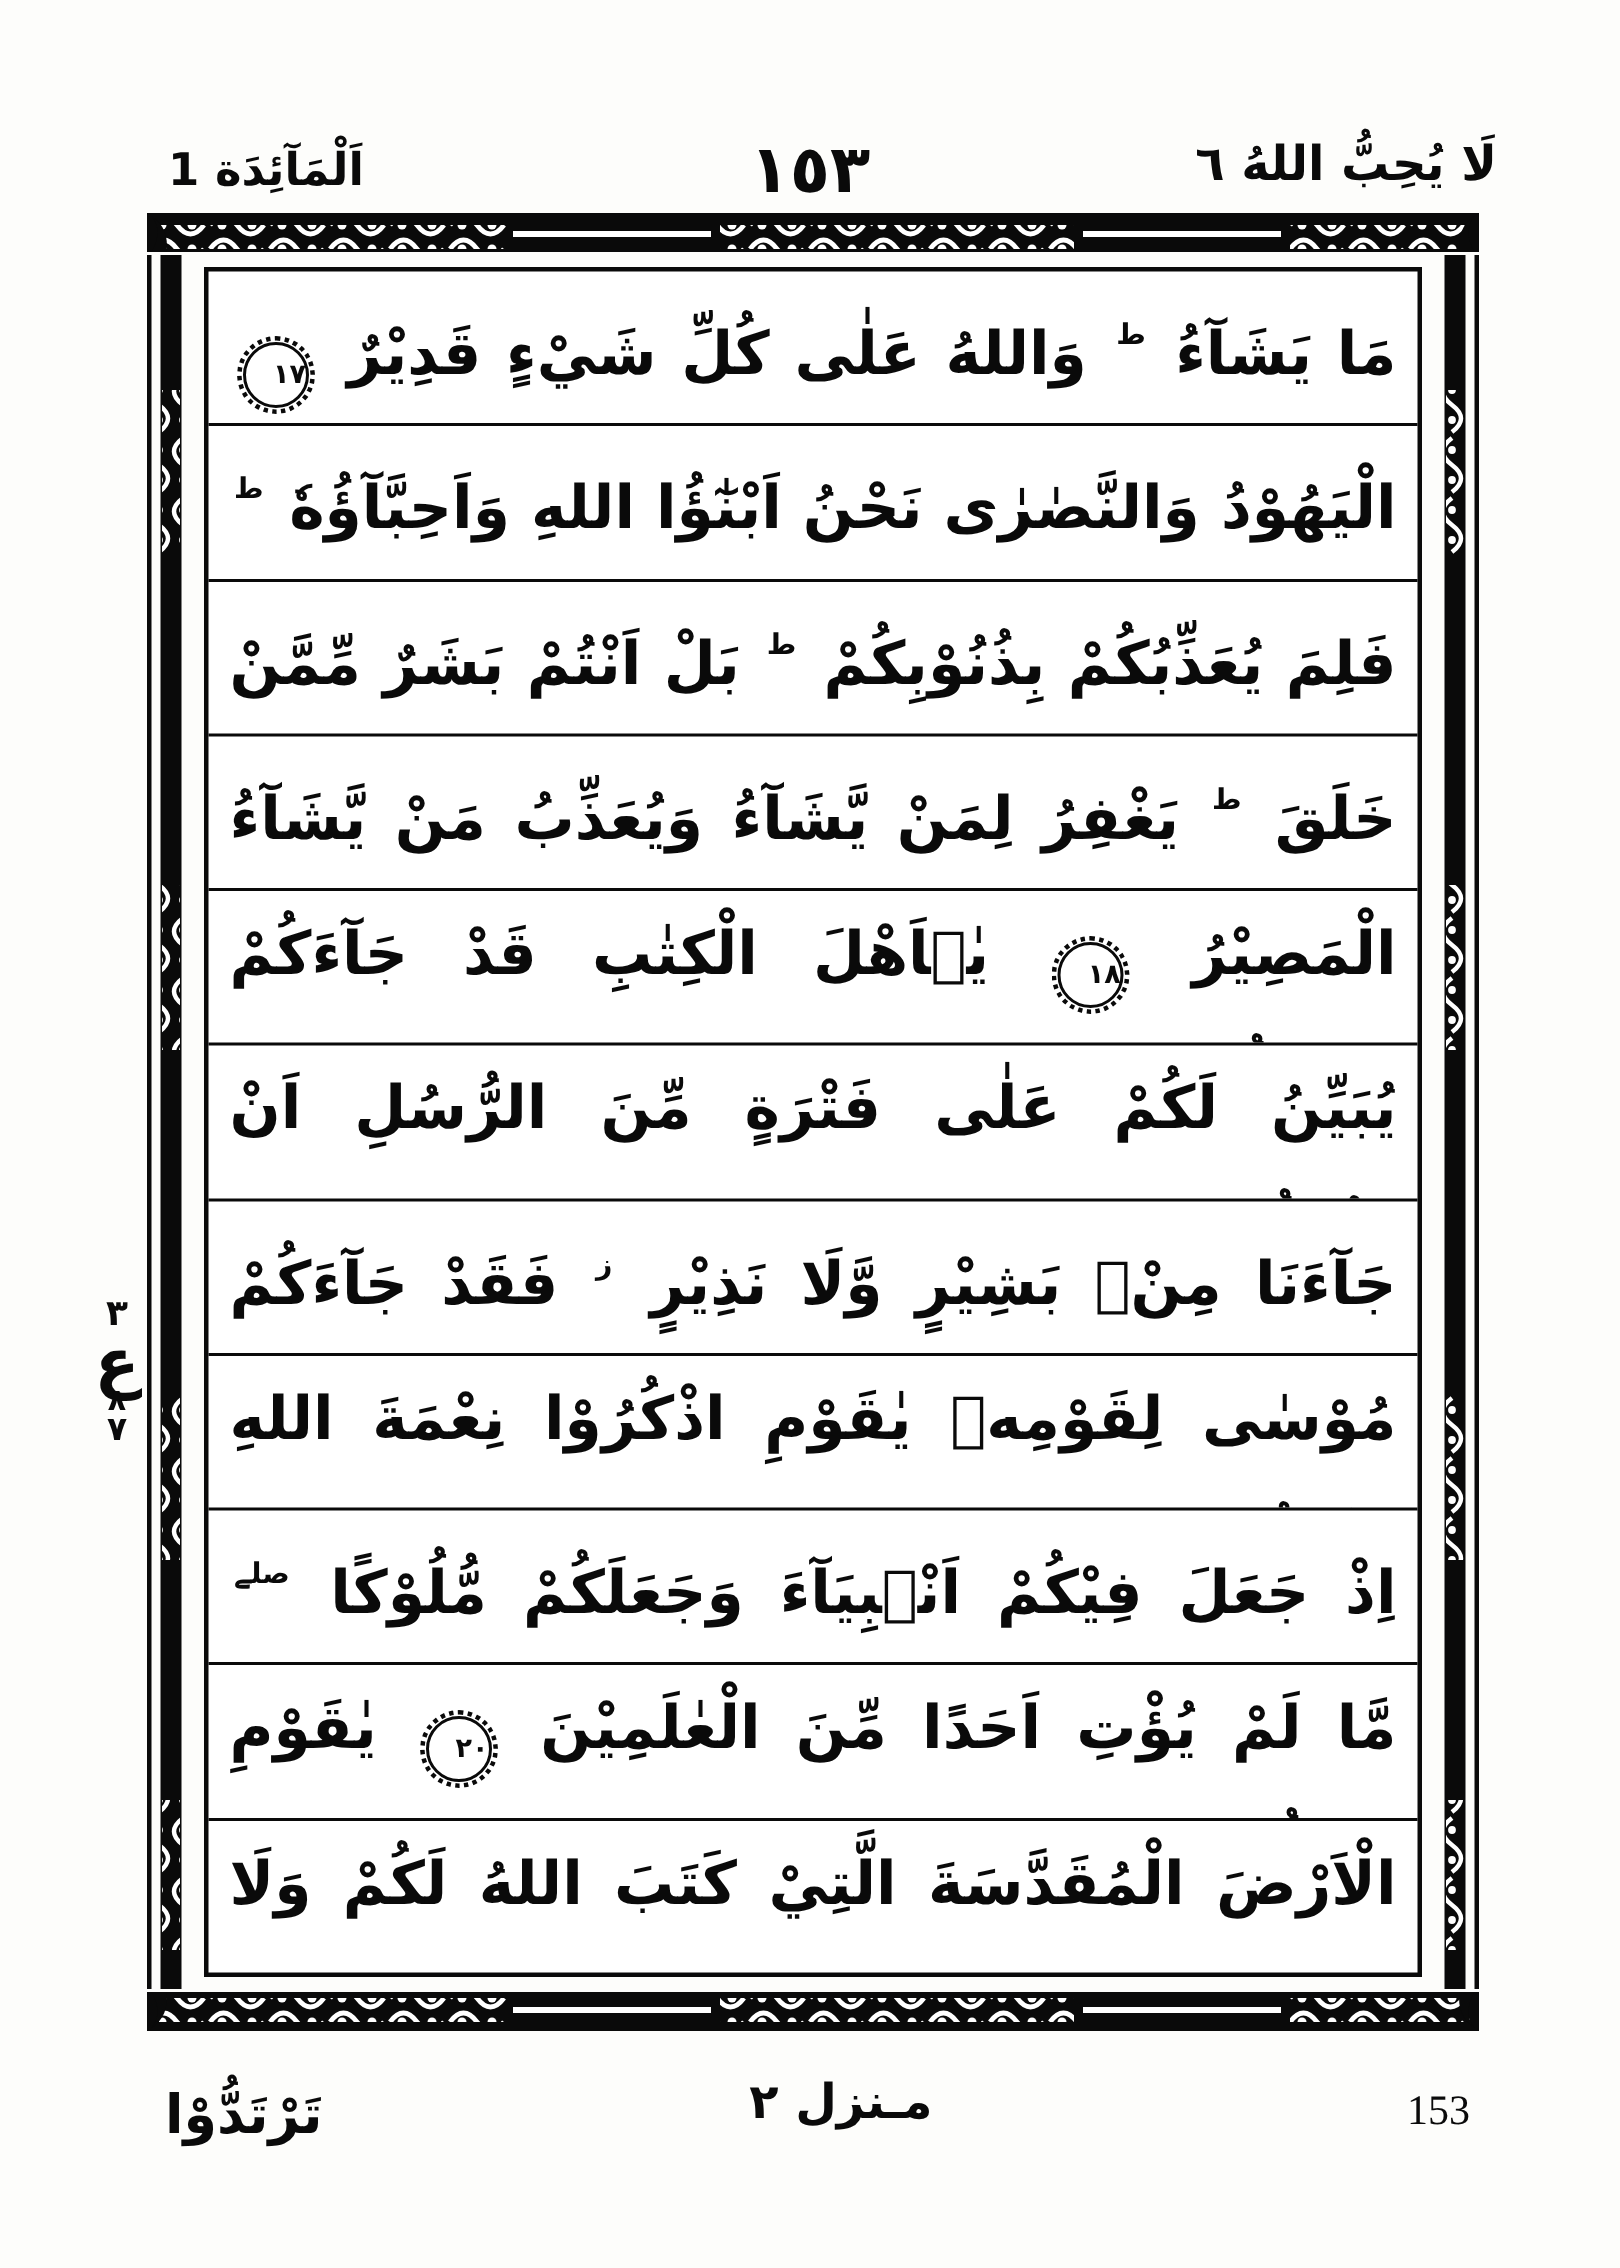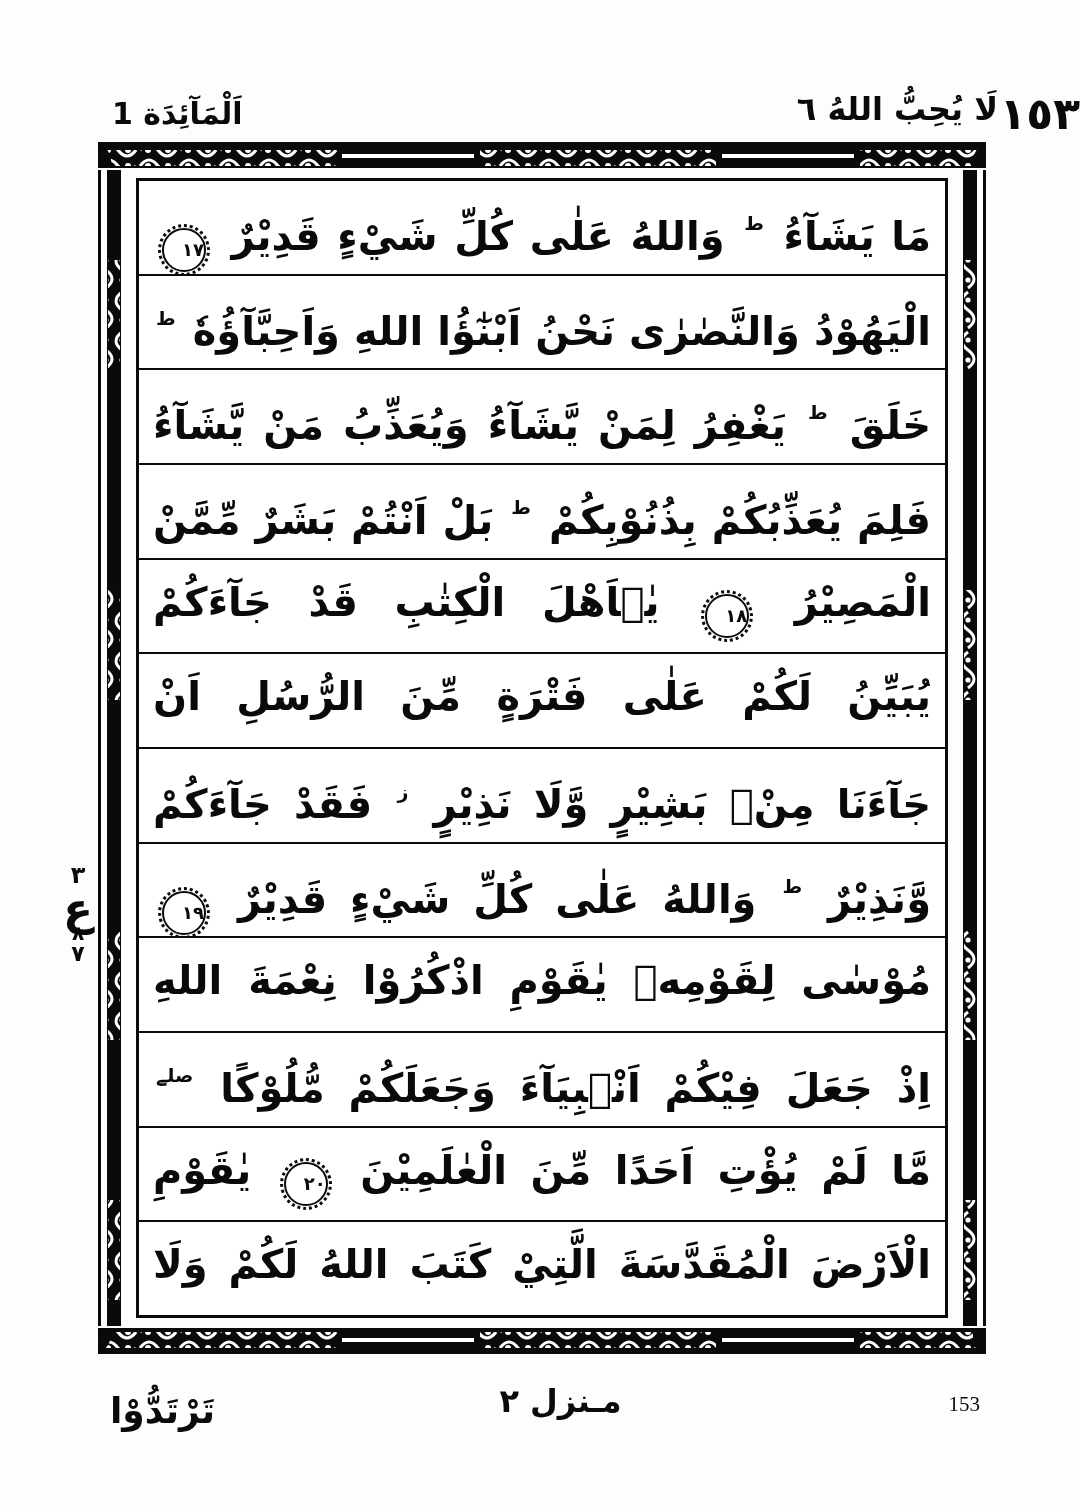--- a/index.html
+++ b/index.html
@@ -3,21 +3,21 @@
 <meta charset="utf-8">
 <style>
   html,body{margin:0;padding:0;}
   body{
     width:1080px;height:1512px;position:relative;background:#fdfdfb;
     font-family:"DejaVu Sans",sans-serif;color:#0a0a0a;overflow:hidden;
   }
   
   .hdr{position:absolute;top:88px;left:0;width:1080px;height:60px;}
   .hdr-surah{position:absolute;left:112px;top:8px;font-size:30px;font-weight:bold;direction:rtl;}
-  .hdr-page{position:absolute;left:0;right:0;top:0;text-align:right;font-size:44px;font-weight:bold;direction:rtl;}
+  .hdr-page{position:absolute;left:0;right:0;top:0;text-align:center;font-size:44px;font-weight:bold;direction:rtl;}
   .hdr-juz{position:absolute;right:82px;top:2px;font-size:32px;font-weight:bold;direction:rtl;}
   
   .frame{position:absolute;left:98px;top:142px;width:888px;height:1212px;}
   .band{position:absolute;display:block;}
   .band-top{left:0;top:0;}
   .band-bottom{left:0;bottom:0;}
   .band-left{left:0;top:28px;}
   .band-right{right:0;top:28px;}
   
   .textbox{
@@ -42,21 +42,21 @@
   
   .ruku{position:absolute;left:52px;top:862px;width:52px;text-align:center;direction:rtl;font-weight:bold;}
   .ruku .r1{font-size:24px;display:block;line-height:26px;}
   .ruku .r2{font-size:44px;display:block;line-height:42px;}
   .ruku .r3{font-size:20px;display:block;line-height:18px;margin-top:-6px;}
   .ruku .r4{font-size:22px;display:block;line-height:24px;}
   
   .ftr{position:absolute;top:1352px;left:0;width:1080px;height:90px;margin-top:28px;}
   .ftr-catch{position:absolute;left:110px;top:10px;font-size:36px;font-weight:bold;direction:rtl;}
   .ftr-manzil{position:absolute;left:0;right:0;top:2px;text-align:center;font-size:32px;font-weight:bold;direction:rtl;padding-left:41px;}
-  .ftr-page{position:absolute;right:100px;top:12px;font-size:21px;font-family:"Liberation Serif",serif;}
+  .ftr-page{position:absolute;right:100px;top:12px;font-size:28px;font-family:"Liberation Serif",serif;}
 </style>
 </head>
 <body>
 
 <div class="hdr">
   <span class="hdr-surah">اَلْمَآئِدَة 1</span>
   <span class="hdr-page">١٥٣</span>
   <span class="hdr-juz">لَا يُحِبُّ اللهُ ٦</span>
 </div>
 
@@ -110,26 +110,25 @@
     <rect x="3" y="0" width="14" height="1156" fill="#0a0a0a"></rect>
     <rect x="4" y="90" width="12" height="110" fill="url(#scrollV)"></rect>
     <rect x="4" y="420" width="12" height="110" fill="url(#scrollV)"></rect>
     <rect x="4" y="760" width="12" height="110" fill="url(#scrollV)"></rect>
     <rect x="4" y="1030" width="12" height="100" fill="url(#scrollV)"></rect>
   </svg>
 
   <div class="textbox" id="lines">
       <div class="line"><span class="seg-text">مَا يَشَآءُ</span> <span class="seg-waqf">ط</span> <span class="seg-text">وَاللهُ عَلٰى كُلِّ شَيْءٍ قَدِيْرٌ</span> <span class="seg-marker">١٧</span> </div>
       <div class="line"><span class="seg-text">الْيَهُوْدُ وَالنَّصٰرٰى نَحْنُ اَبْنٰٓؤُا اللهِ وَاَحِبَّآؤُهٗ</span> <span class="seg-waqf">ط</span> </div>
+      <div class="line"><span class="seg-text">فَلِمَ يُعَذِّبُكُمْ بِذُنُوْبِكُمْ</span> <span class="seg-waqf">ط</span> <span class="seg-text">بَلْ اَنْتُمْ بَشَرٌ مِّمَّنْ</span></div>
       <div class="line"><span class="seg-text">خَلَقَ</span> <span class="seg-waqf">ط</span> <span class="seg-text">يَغْفِرُ لِمَنْ يَّشَآءُ وَيُعَذِّبُ مَنْ يَّشَآءُ</span> </div>
-      <div class="line"><span class="seg-text">فَلِمَ يُعَذِّبُكُمْ بِذُنُوْبِكُمْ</span> <span class="seg-waqf">ط</span> <span class="seg-text">بَلْ اَنْتُمْ بَشَرٌ مِّمَّنْ</span></div>
       <div class="line"><span class="seg-text">الْمَصِيْرُ</span> <span class="seg-marker">١٨</span> <span class="seg-text">يٰۤاَهْلَ الْكِتٰبِ قَدْ جَآءَكُمْ رَسُوْلُنَا</span></div>
       <div class="line"><span class="seg-text">يُبَيِّنُ لَكُمْ عَلٰى فَتْرَةٍ مِّنَ الرُّسُلِ اَنْ تَقُوْلُوْا مَا</span></div>
       <div class="line"><span class="seg-text">جَآءَنَا مِنْۢ بَشِيْرٍ وَّلَا نَذِيْرٍ</span> <span class="seg-waqf">ز</span> <span class="seg-text">فَقَدْ جَآءَكُمْ بَشِيْرٌ</span></div>
-      <div class="line"><span class="seg-text">وَّنَذِيْرٌ</span> <span class="seg-waqf">ط</span> <span class="seg-text">وَاللهُ عَلٰى كُلِّ شَيْءٍ قَدِيْرٌ</span> <span class="seg-marker">١٩</span> </div>
       <div class="line"><span class="seg-text">مُوْسٰى لِقَوْمِهٖ يٰقَوْمِ اذْكُرُوْا نِعْمَةَ اللهِ عَلَيْكُمْ</span></div>
       <div class="line"><span class="seg-text">اِذْ جَعَلَ فِيْكُمْ اَنْۢبِيَآءَ وَجَعَلَكُمْ مُّلُوْكًا</span> <span class="seg-waqf">صلے</span> </div>
       <div class="line"><span class="seg-text">مَّا لَمْ يُؤْتِ اَحَدًا مِّنَ الْعٰلَمِيْنَ</span> <span class="seg-marker">٢٠</span> <span class="seg-text">يٰقَوْمِ ادْخُلُوا</span></div>
       <div class="line"><span class="seg-text">الْاَرْضَ الْمُقَدَّسَةَ الَّتِيْ كَتَبَ اللهُ لَكُمْ وَلَا</span></div>
     </div>
 </div>
 
 <div class="ruku">
   <span class="r1">٣</span>
   <span class="r2">ع</span>

